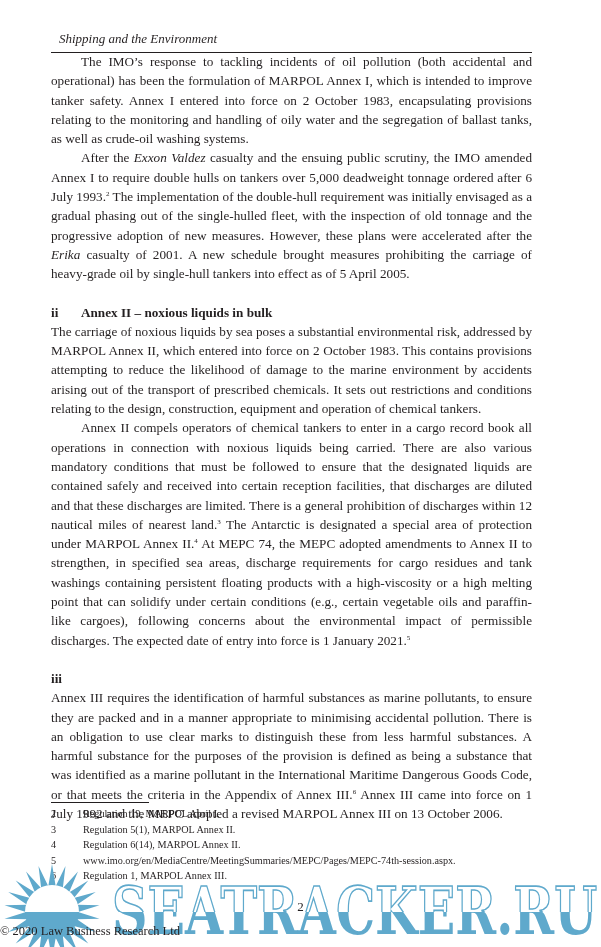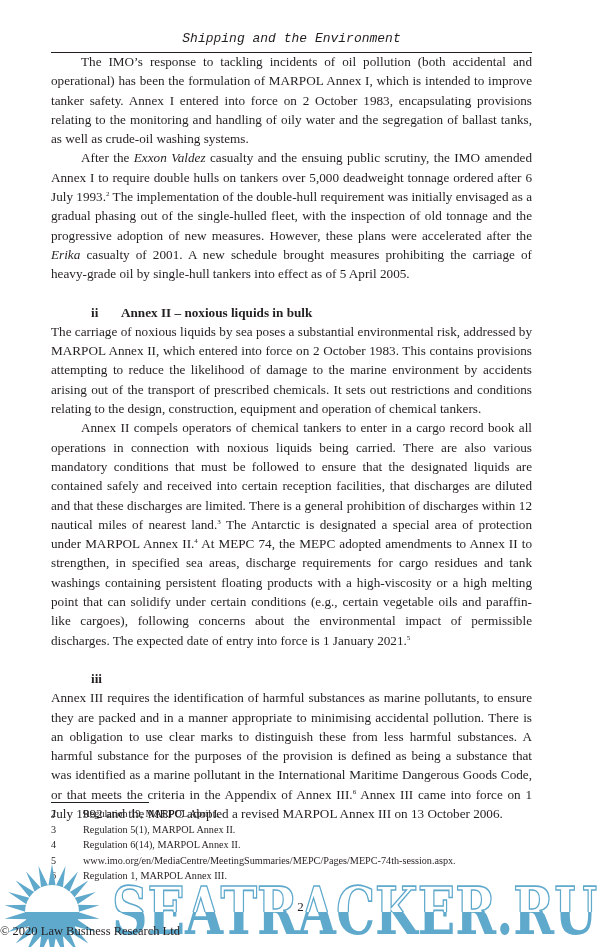--- a/index.html
+++ b/index.html
@@ -2,39 +2,39 @@
 <html><head>
   <meta charset="utf-8">
   <style>
     html, body { margin: 0; padding: 0; background: #ffffff; }
     body {
       width: 601px; height: 947px; position: relative; overflow: hidden;
       font-family: "Liberation Serif", "DejaVu Serif", serif;
       color: #231f20;
     }
     .page-header {
-      position: absolute; left: 51px; top: 31px; width: 481px;
-      text-align: center; font-style: italic; font-size: 13px; line-height: 16px; font-family: Liberation Mono, monospace;
+      position: absolute; left: 59px; top: 31px; width: 481px;
+      font-style: italic; font-size: 13px; line-height: 16px;
     }
     .header-rule {
       position: absolute; left: 51px; top: 52px; width: 481px; height: 0;
       border-top: 1px solid #231f20;
     }
     .body-text {
       position: absolute; left: 51px; top: 52px; width: 481px;
       font-size: 13.2px; line-height: 19.3px;
     }
     .body-text p { margin: 0; text-align: justify; }
     .body-text p.indent { text-indent: 30px; }
     sup.fn { font-size: 7px; vertical-align: 5px; line-height: 0; }
     .section-heading {
       margin: 19px 0 0 0; font-weight: bold; font-size: 13.2px; line-height: 19.3px;
       display: flex;
     }
-    .section-heading .num { width: 30px; flex: none; margin-left: 40px; }
+    .section-heading .num { width: 30px; flex: none; }
     .fn-rule {
       position: absolute; left: 51px; top: 802px; width: 98px; height: 0;
       border-top: 1px solid #231f20;
     }
     .footnotes {
       position: absolute; left: 51px; top: 806px; width: 481px;
       font-size: 10.2px; line-height: 15.6px;
     }
     .footnote { display: flex; }
     .footnote .fn-num { width: 32px; flex: none; }

